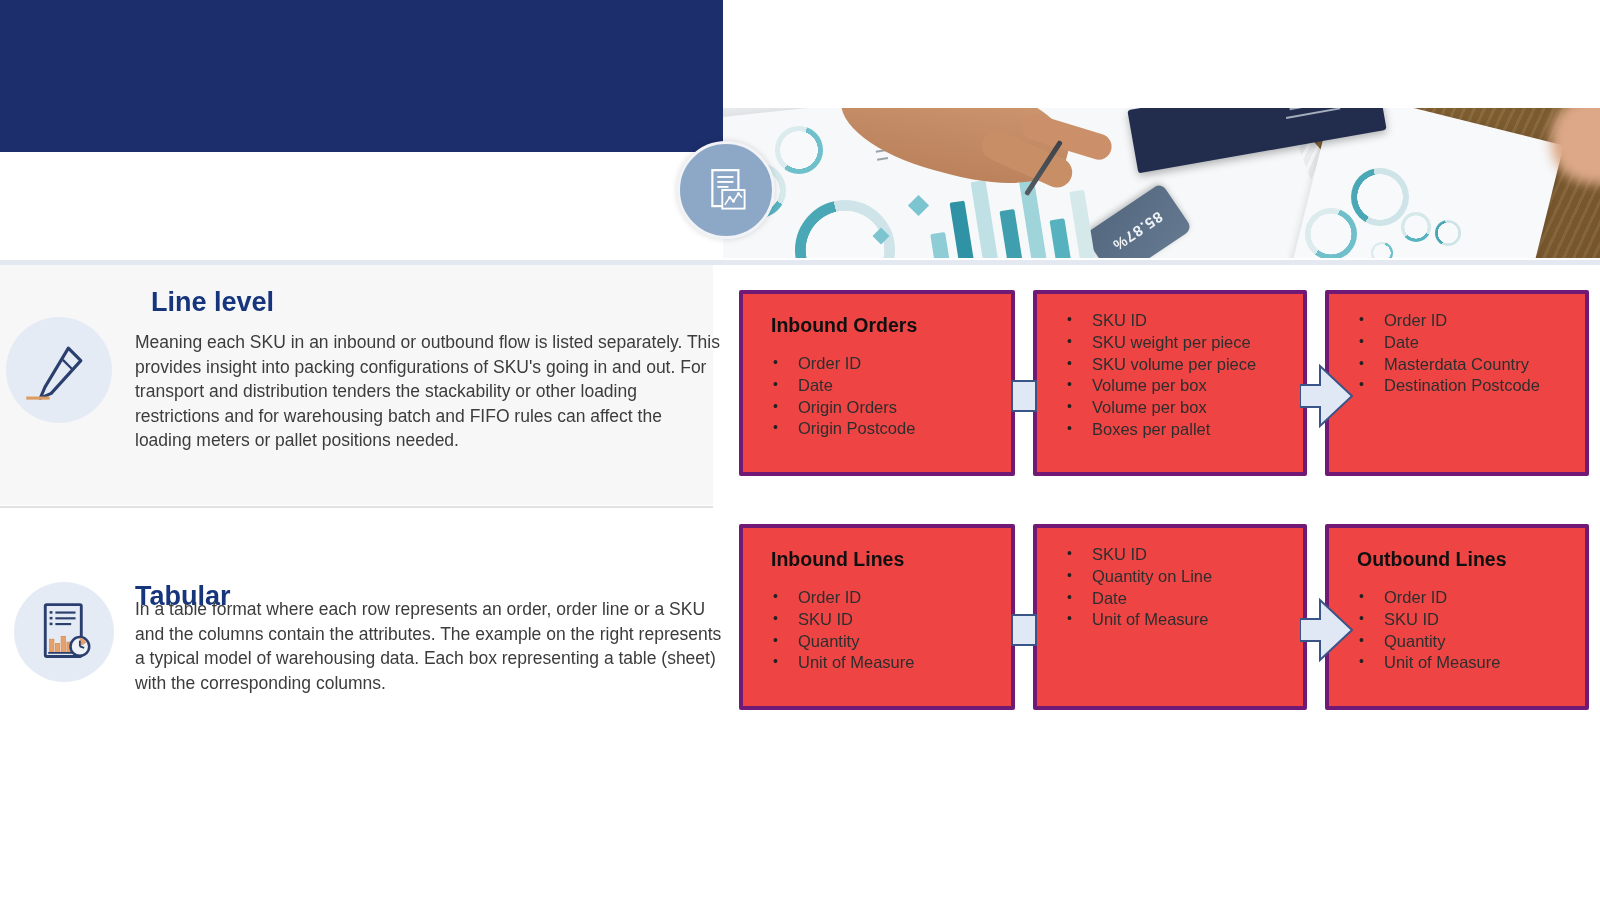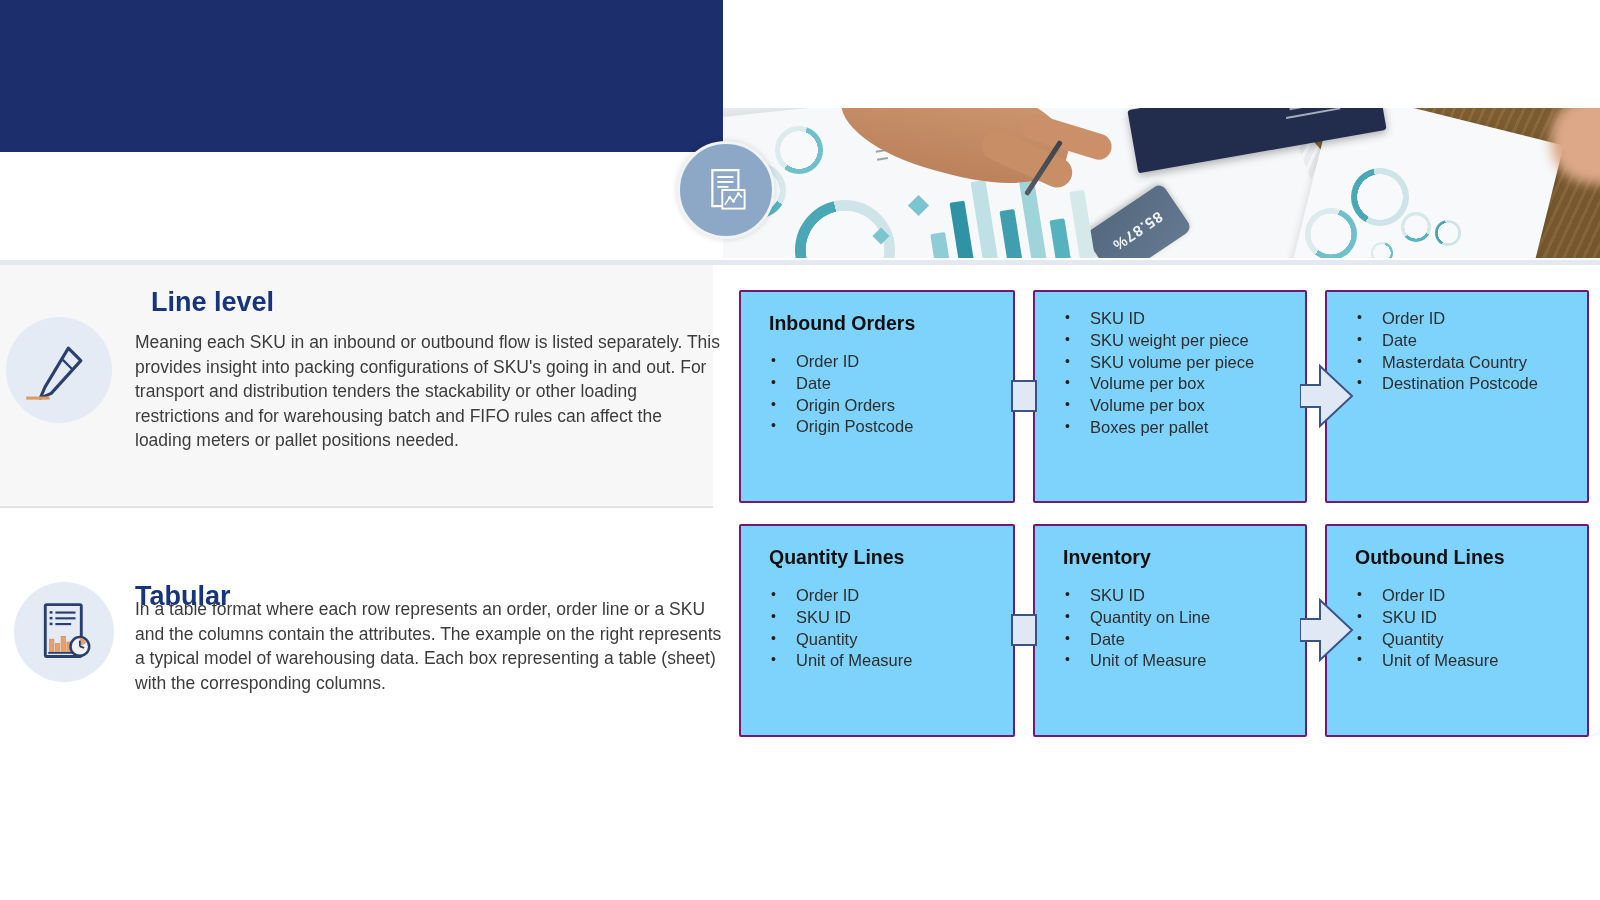--- a/index.html
+++ b/index.html
@@ -66,21 +66,21 @@
   .sec-p{position:absolute;margin:0;font-size:17.5px;line-height:1.4;color:#3c3c3c;}
   .h-line{left:151px;top:287px;} .p-line{left:135px;top:330px;width:585px;}
   .h-tab{left:135px;top:581px;}  .p-tab{left:135px;top:597px;width:590px;}
   .circle-icon{position:absolute;border-radius:50%;background:#e5ebf4;
                display:flex;align-items:center;justify-content:center;}
   .ci-line{left:6px;top:317px;width:106px;height:106px;}
   .ci-tab{left:14px;top:582px;width:100px;height:100px;}
   .divider{position:absolute;left:0;top:506px;width:713px;height:2px;background:#e2e2e2;}
 
   
-  .dbox{position:absolute;height:213px;background:#7dd3fc;border:2px solid #701a75;
+  .dbox{position:absolute;height:186px;background:#ef4444;border:4px solid #701a75;
         border-radius:2px;box-sizing:border-box;}
   .dbox h3{margin:0;padding:20px 10px 0 28px;font-size:19.5px;font-weight:700;color:#101010;}
   .dbox ul{list-style:none;margin:16px 0 0 0;padding:0 8px 0 30px;}
   .dbox li{display:flex;font-size:16.5px;line-height:1.32;color:#2e2e2e;}
   .dbox li .dot{width:25px;flex:0 0 25px;font-size:14px;color:#222;}
   .dbox li .txt{flex:1;}
   .r1{top:290px;} .r2{top:524px;}
   .cA{left:739px;width:276px;} .cB{left:1033px;width:274px;} .cC{left:1325px;width:264px;}
   .conn{position:absolute;width:26px;height:32px;background:#dfe8f4;border:2px solid #3a5488;
         box-sizing:border-box;z-index:5;}
@@ -271,42 +271,41 @@
           <span class="txt">Destination Postcode</span>
         </li>
       </ul>
   </div>
   <div class="conn conn1"></div>
   <svg class="flow-arrow fa1" viewBox="0 0 54 64">
     <polygon points="0,21 20,21 20,2 52,32 20,62 20,43 0,43" fill="#dfe8f4" stroke="#3a5488" stroke-width="2"></polygon>
   </svg>
 
   <div class="dbox r2 cA">
-    <h3>Quantity Lines</h3>
+    <h3>Inbound Lines</h3>
     <ul>
         <li>
           <span class="dot">•</span>
           <span class="txt">Order ID</span>
         </li>
         <li>
           <span class="dot">•</span>
           <span class="txt">SKU ID</span>
         </li>
         <li>
           <span class="dot">•</span>
           <span class="txt">Quantity</span>
         </li>
         <li>
           <span class="dot">•</span>
           <span class="txt">Unit of Measure</span>
         </li>
       </ul>
   </div>
   <div class="dbox r2 cB">
-    <h3>Inventory</h3>
     <ul>
         <li>
           <span class="dot">•</span>
           <span class="txt">SKU ID</span>
         </li>
         <li>
           <span class="dot">•</span>
           <span class="txt">Quantity on Line</span>
         </li>
         <li>

